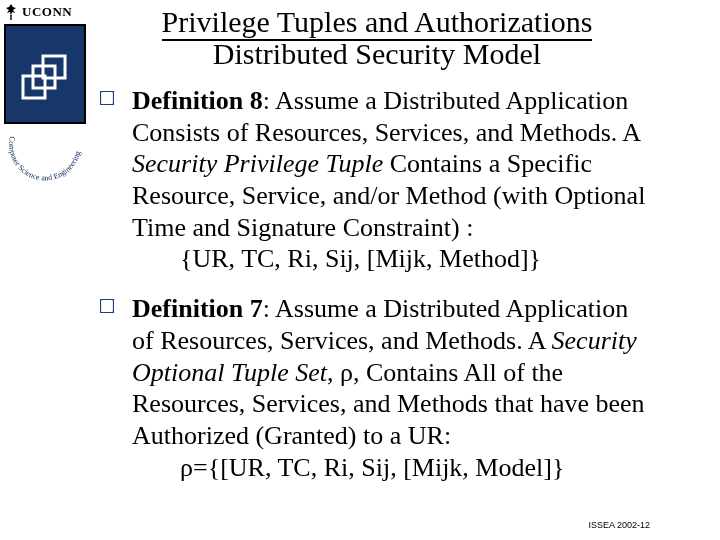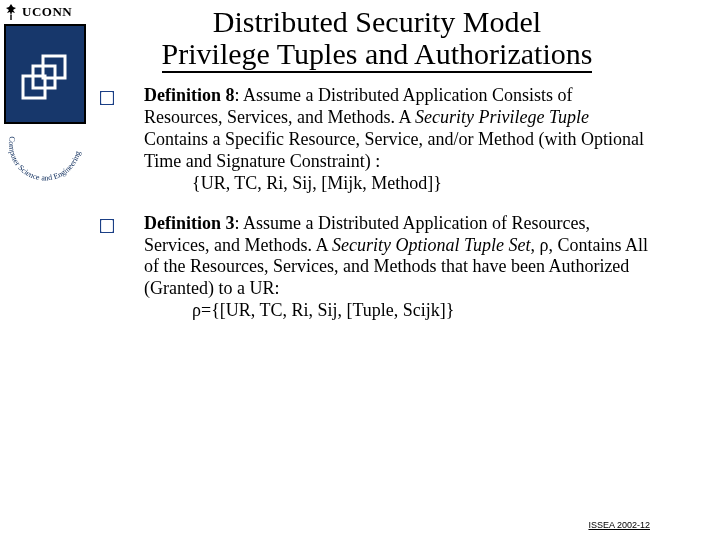--- a/index.html
+++ b/index.html
@@ -69,23 +69,23 @@
   .title .underline {
     border-bottom: 2px solid #000;
     padding-bottom: 1px;
   }
   
   .body {
     padding-top: 8px;
   }
   .item {
     display: flex;
-    gap: 26px;
+    gap: 14px;
     margin-bottom: 18px;
-    font-size: 18px;
+    font-size: 26px;
     line-height: 1.22;
   }
   .bullet {
     flex: 0 0 18px;
     padding-top: 6px;
     color: #1b3f85;
   }
   .bullet svg { display: block; }
   .para { flex: 1 1 auto; }
   .bold { font-weight: 700; }
@@ -94,21 +94,20 @@
     display: block;
     padding-left: 48px;
   }
   .footer {
     position: absolute;
     right: 18px;
     bottom: 10px;
     font-family: Arial, Helvetica, sans-serif;
     font-size: 9px;
     color: #000;
-    text-decoration: underline;
   }
   .rho { font-family: "Symbol", "Times New Roman", serif; }
 </style>
 </head>
 <body>
 
 <div class="slide">
 
   <div class="brand-col">
     <div class="uconn-mark">
@@ -135,22 +134,22 @@
           <path id="arcpath" d="M 10 12 A 36 36 0 1 0 80 12" fill="none"></path>
         </defs>
         <text class="arc-text">
           <textPath href="#arcpath" startOffset="0%">Computer Science and Engineering</textPath>
         </text>
       </svg>
     </div>
   </div>
 
   <div class="title">
+    <div><span class="underline">Privilege Tuples and Authorizations</span></div>
     <div>Distributed Security Model</div>
-    <div><span class="underline">Privilege Tuples and Authorizations</span></div>
   </div>
 
   <div class="body">
 
     <div class="item">
       <span class="bullet">
         <svg width="14" height="14" viewBox="0 0 14 14">
             <rect x="0" y="0" width="14" height="14" rx="2" fill="#ffffff" stroke="#1b3f85" stroke-width="2.2"></rect>
           </svg>
       </span>
@@ -160,21 +159,21 @@
       </div>
     </div>
 
     <div class="item">
       <span class="bullet">
         <svg width="14" height="14" viewBox="0 0 14 14">
             <rect x="0" y="0" width="14" height="14" rx="2" fill="#ffffff" stroke="#1b3f85" stroke-width="2.2"></rect>
           </svg>
       </span>
       <div class="para">
-        <span class="bold">Definition 3</span><span>: Assume a Distributed Application of Resources, Services, and Methods.  A </span><span class="ital">Security Optional Tuple Set</span><span>, </span><span class="rho">ρ</span><span>, Contains All of the Resources, Services, and Methods that have been Authorized (Granted) to a UR:</span>
-        <span class="tuple"><span class="rho">ρ</span><span>={[UR, TC, Ri, Sij, [Tuple, Scijk]}</span></span>
+        <span class="bold">Definition 7</span><span>: Assume a Distributed Application of Resources, Services, and Methods.  A </span><span class="ital">Security Optional Tuple Set</span><span>, </span><span class="rho">ρ</span><span>, Contains All of the Resources, Services, and Methods that have been Authorized (Granted) to a UR:</span>
+        <span class="tuple"><span class="rho">ρ</span><span>={[UR, TC, Ri, Sij, [Mijk, Model]}</span></span>
       </div>
     </div>
 
   </div>
 
   <div class="footer">ISSEA 2002-12</div>
 </div>
 
 </body></html>

